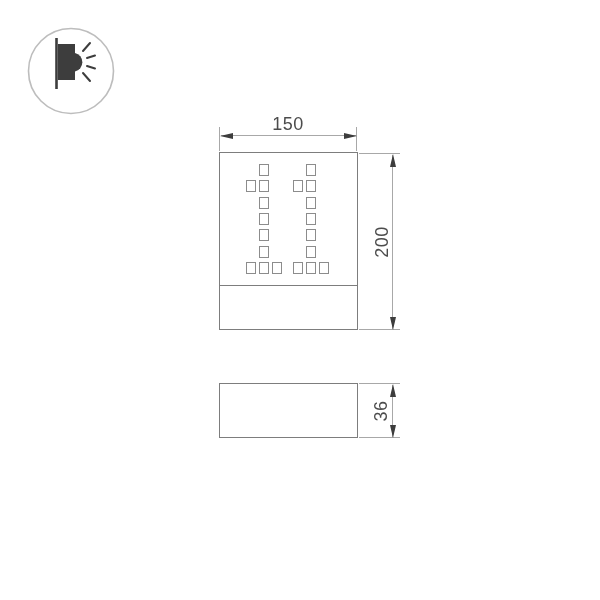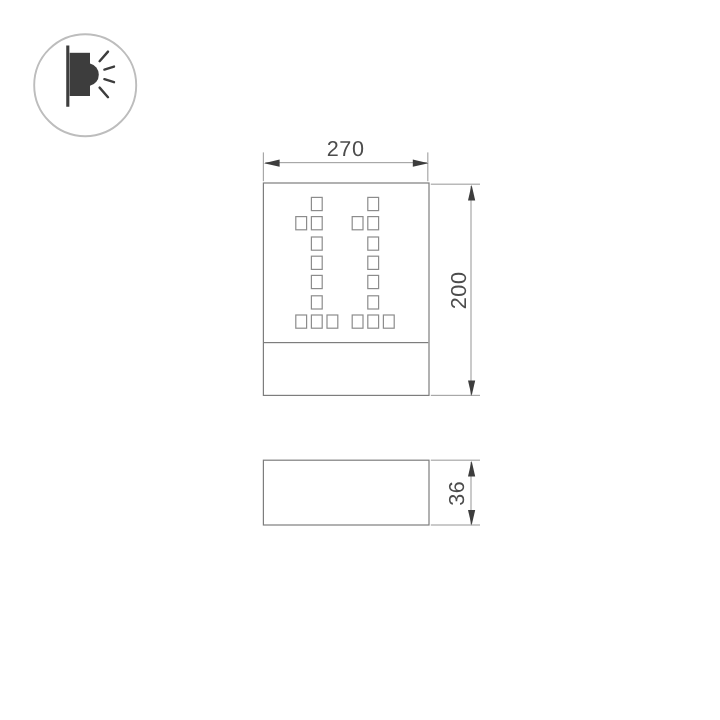--- a/index.html
+++ b/index.html
@@ -88,21 +88,21 @@
       <span class="led-cell" style="left: 13px; top: 97.8px;"></span>
       <span class="led-cell" style="left: 26px; top: 97.8px;"></span>
     </div>
 </div>
 
 <div class="abs extline-v" style="left:219px;top:127px;height:24px;"></div>
 <div class="abs extline-v" style="left:356px;top:127px;height:24px;"></div>
 <div class="abs dimline-h" style="left:221px;top:135px;width:135px;"></div>
 <div class="abs arrow arrow-left" style="left:220px;top:132.5px;"></div>
 <div class="abs arrow arrow-right" style="left:344px;top:132.5px;"></div>
-<div class="abs dim-label" style="left:258px;top:114px;width:60px;">270</div>
+<div class="abs dim-label" style="left:258px;top:114px;width:60px;">150</div>
 
 <div class="abs extline-h" style="left:359px;top:153px;width:41px;"></div>
 <div class="abs extline-h" style="left:359px;top:329px;width:41px;"></div>
 <div class="abs dimline-v" style="left:392px;top:155px;height:174px;"></div>
 <div class="abs arrow arrow-up" style="left:389.5px;top:154px;"></div>
 <div class="abs arrow arrow-down" style="left:389.5px;top:317px;"></div>
 <div class="abs dim-label rot" style="left:352px;top:232px;width:60px;height:20px;">200</div>
 
 <div class="abs outline side-rect"></div>
 

